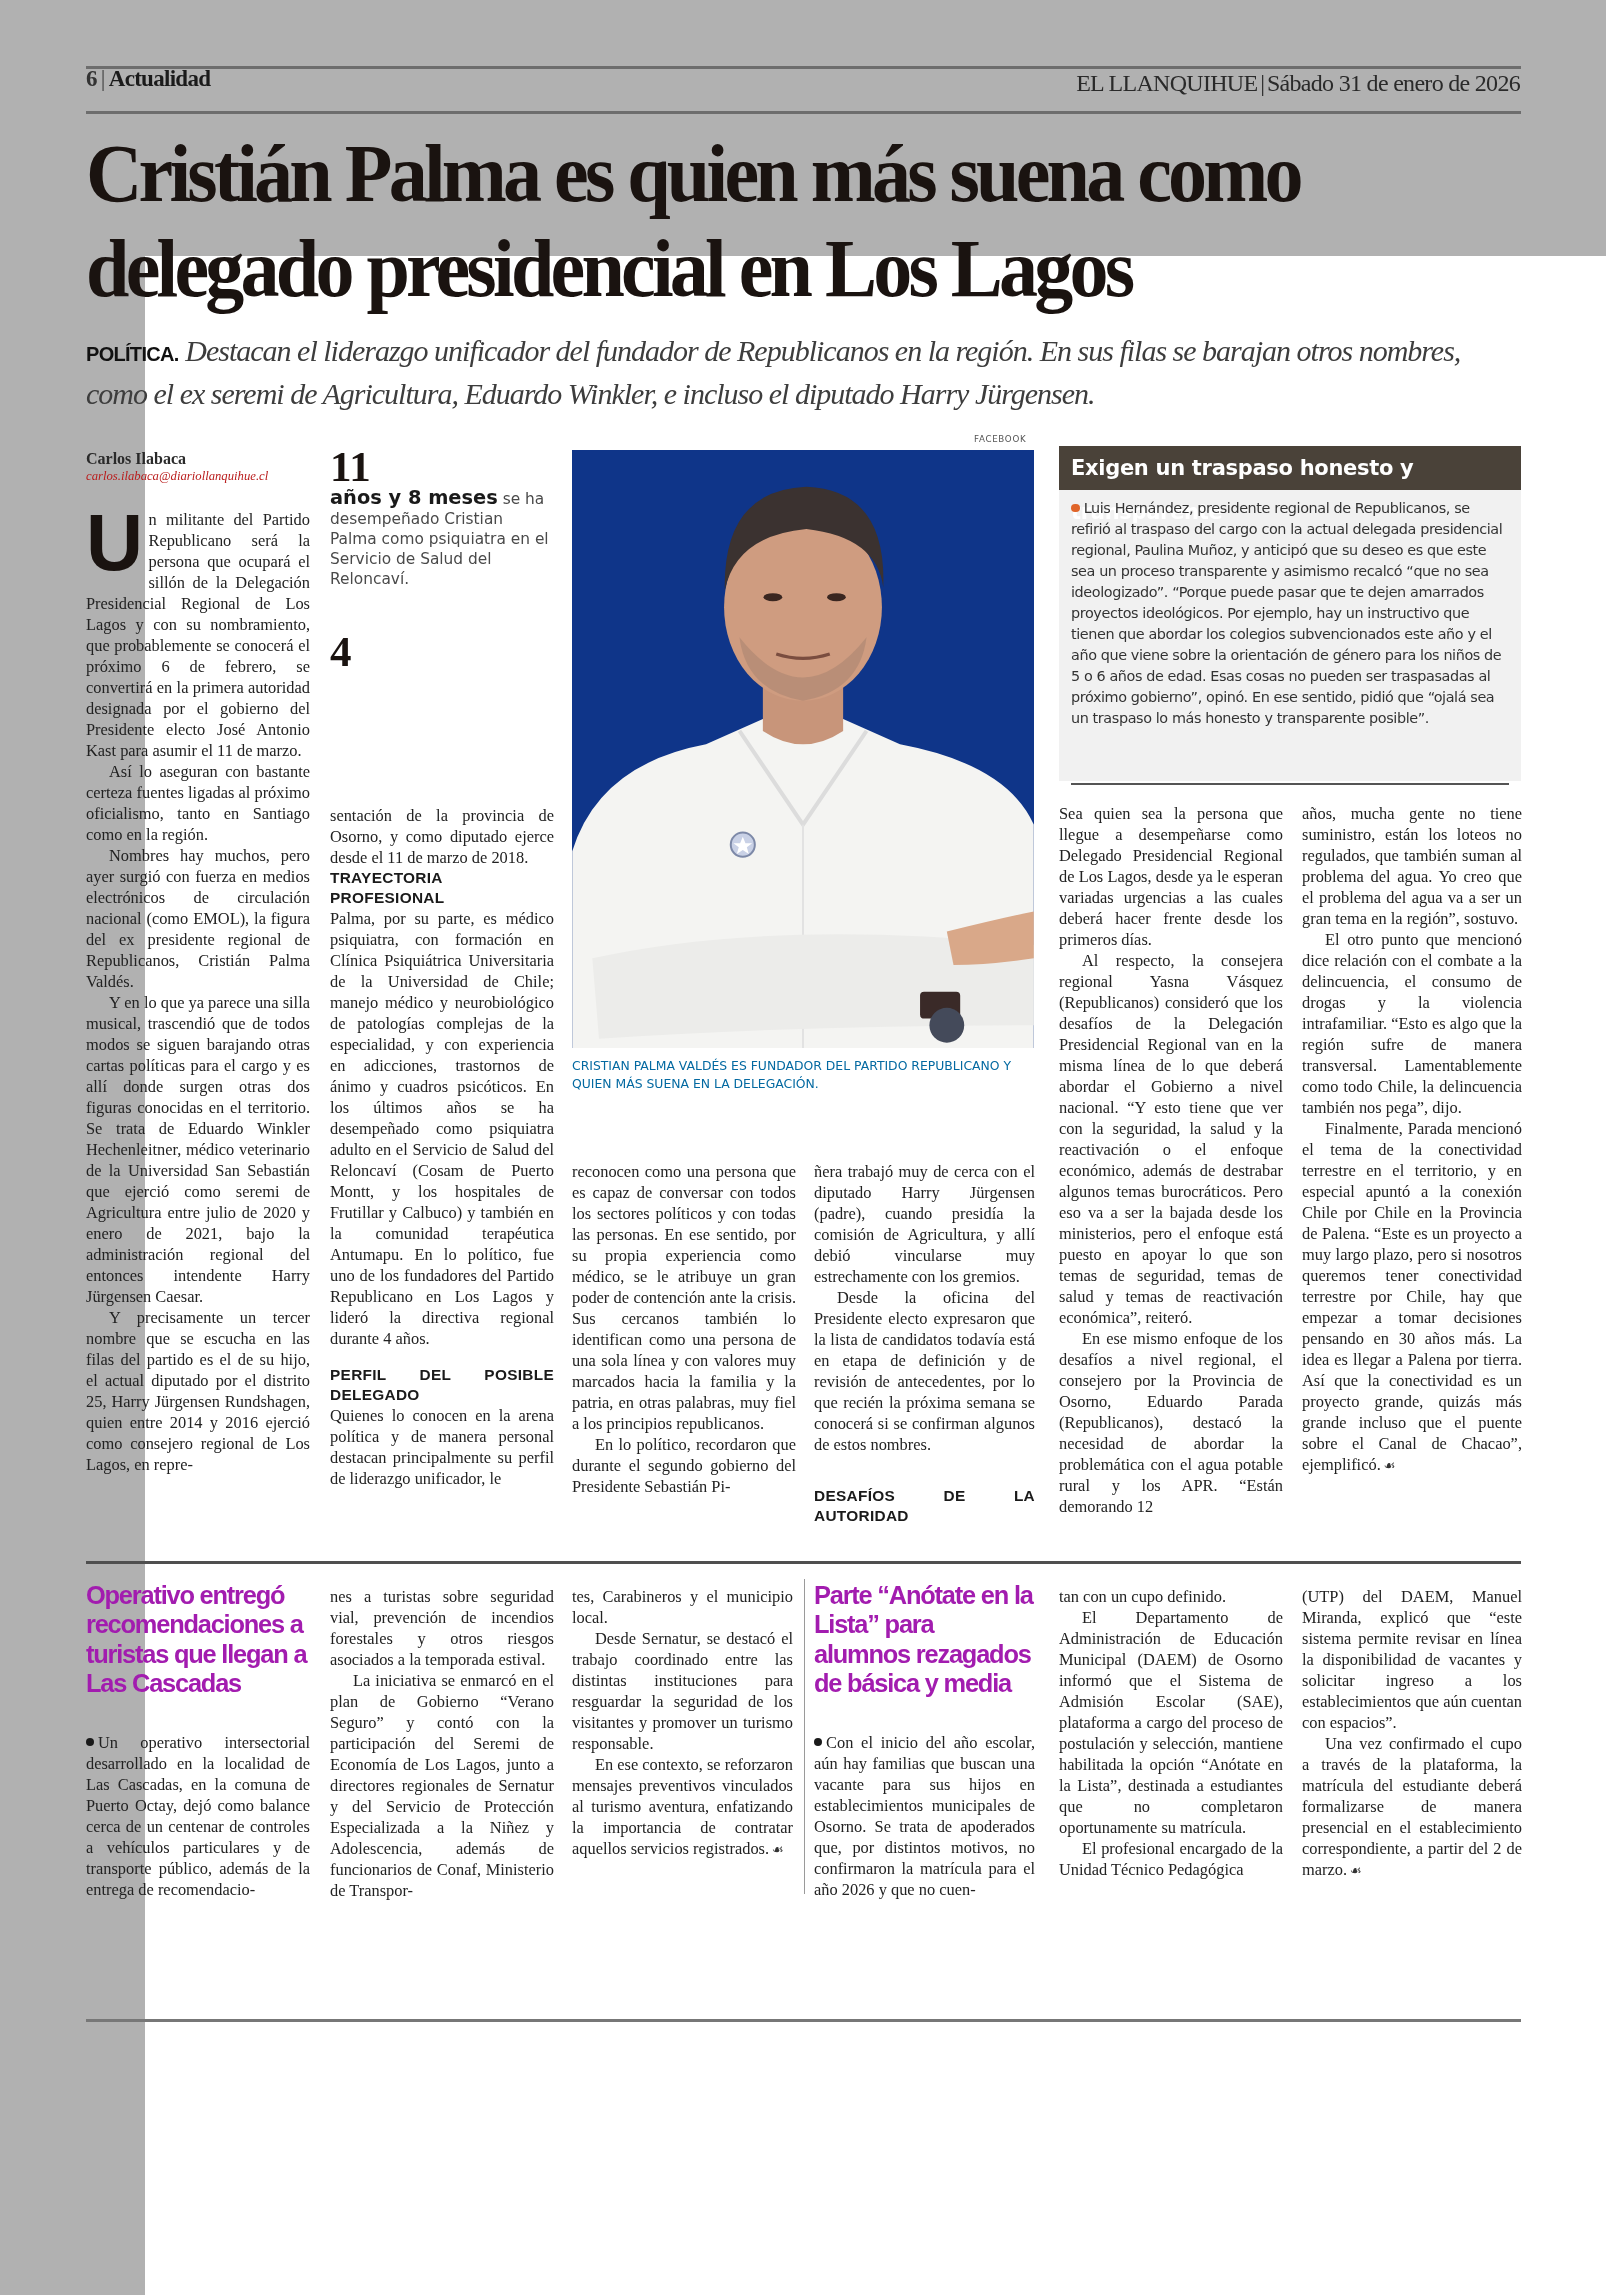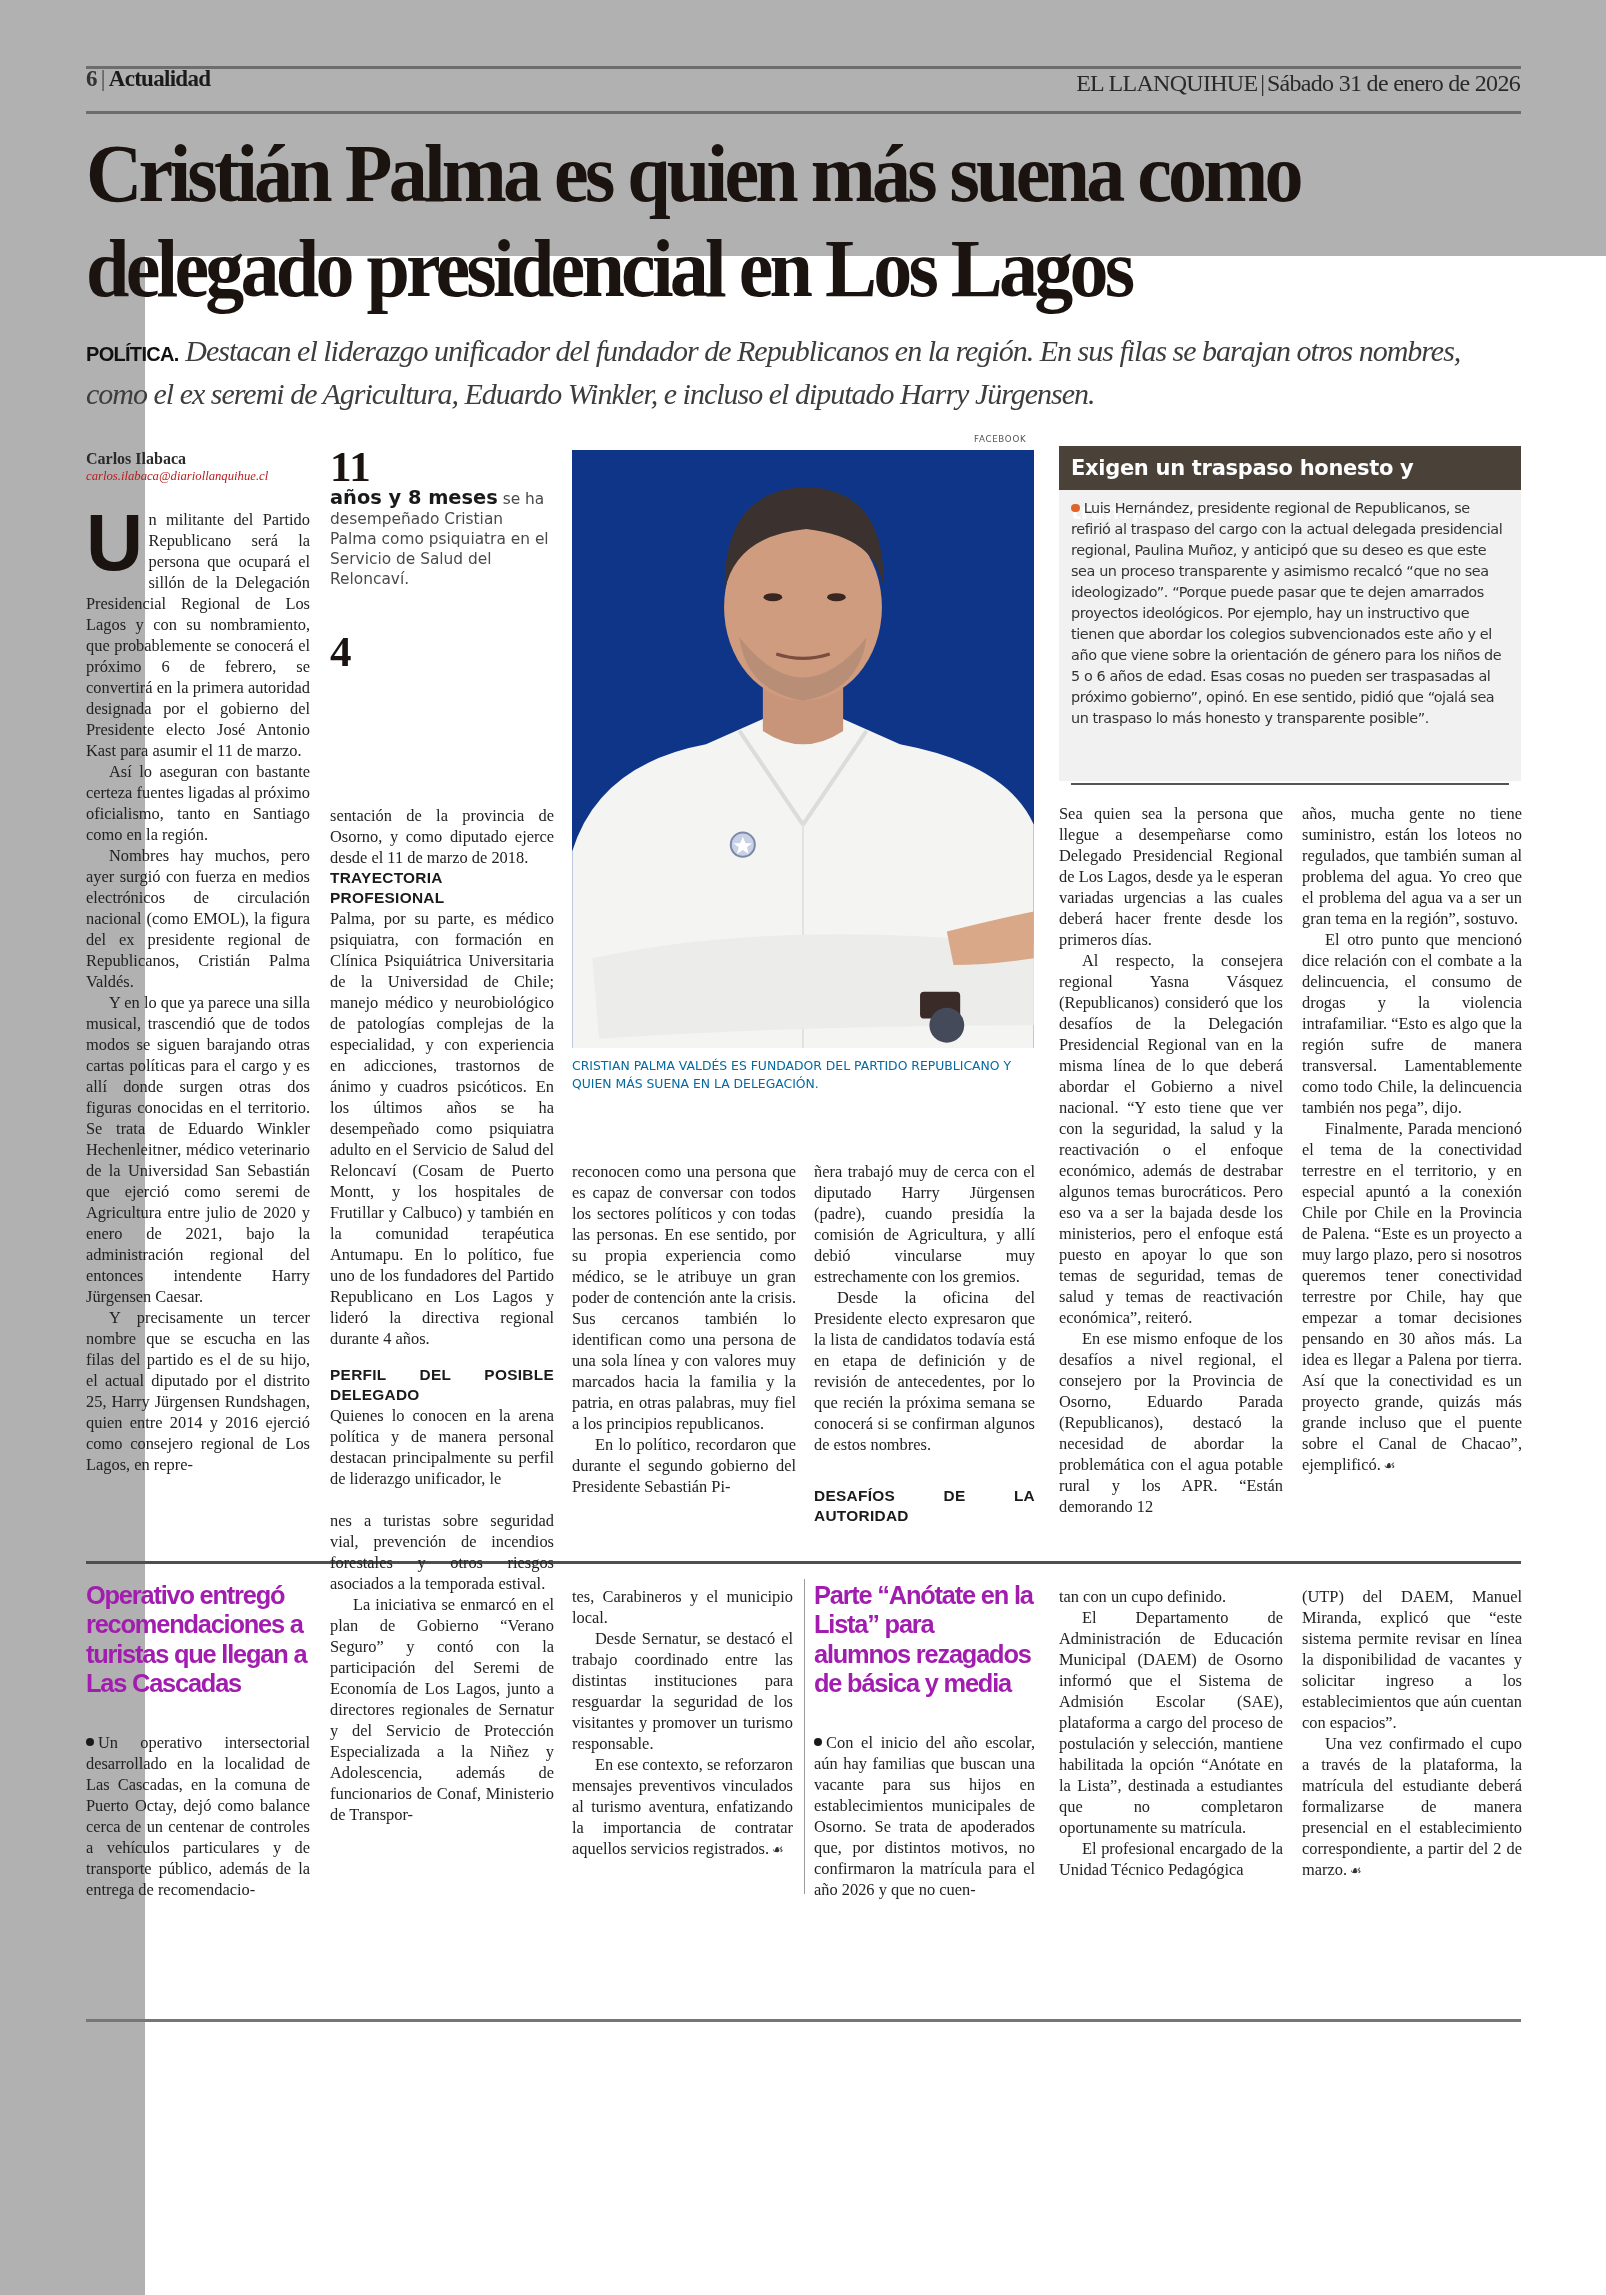--- a/index.html
+++ b/index.html
@@ -160,21 +160,21 @@
   <p>El otro punto que mencionó dice relación con el combate a la delincuencia, el consumo de drogas y la violencia intrafamiliar. “Esto es algo que la región sufre de manera transversal. Lamentablemente como todo Chile, la delincuencia también nos pega”, dijo.</p>
   <p><span>Finalmente, Parada mencionó el tema de la conectividad terrestre en el territorio, y en especial apuntó a la conexión Chile por Chile en la Provincia de Palena. “Este es un proyecto a muy largo plazo, pero si nosotros queremos tener conectividad terrestre por Chile, hay que empezar a tomar decisiones pensando en 30 años más. La idea es llegar a Palena por tierra. Así que la conectividad es un proyecto grande, quizás más grande incluso que el puente sobre el Canal de Chacao”, ejemplificó.</span><span class="end-mark">☙</span></p>
 </div>
 
 <div class="section-rule" style="top:1561px;"></div>
 
 <div class="col" style="left:86px;top:1581px;width:224px;text-align:left;">
   <div class="bhead">Operativo entregó recomendaciones a turistas que llegan a Las Cascadas</div>
   <p class="noindent" style="margin-top:33px;text-align:justify;"><span class="lead-bullet"></span><span>Un operativo intersectorial desarrollado en la localidad de Las Cascadas, en la comuna de Puerto Octay, dejó como balance cerca de un centenar de controles a vehículos particulares y de transporte público, además de la entrega de recomendacio-</span></p>
 </div>
-<div class="col" style="left:330px;top:1510px;width:224px;">
+<div class="col" style="left:330px;top:1586px;width:224px;">
   <p class="noindent">nes a turistas sobre seguridad vial, prevención de incendios forestales y otros riesgos asociados a la temporada estival.</p>
   <p>La iniciativa se enmarcó en el plan de Gobierno “Verano Seguro” y contó con la participación del Seremi de Economía de Los Lagos, junto a directores regionales de Sernatur y del Servicio de Protección Especializada a la Niñez y Adolescencia, además de funcionarios de Conaf, Ministerio de Transpor-</p>
 </div>
 <div class="col" style="left:572px;top:1586px;width:221px;">
   <p class="noindent">tes, Carabineros y el municipio local.</p>
   <p>Desde Sernatur, se destacó el trabajo coordinado entre las distintas instituciones para resguardar la seguridad de los visitantes y promover un turismo responsable.</p>
   <p><span>En ese contexto, se reforzaron mensajes preventivos vinculados al turismo aventura, enfatizando la importancia de contratar aquellos servicios registrados.</span><span class="end-mark">☙</span></p>
 </div>
 
 <div class="vdivider"></div>

